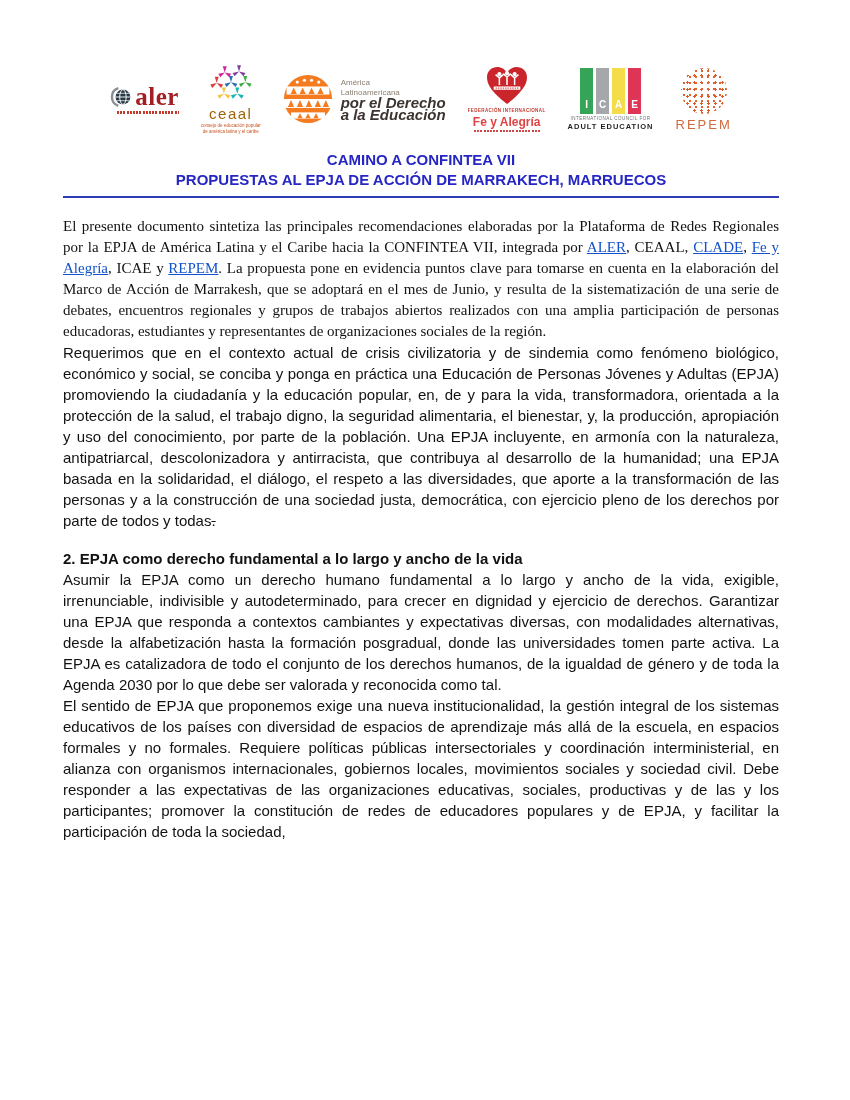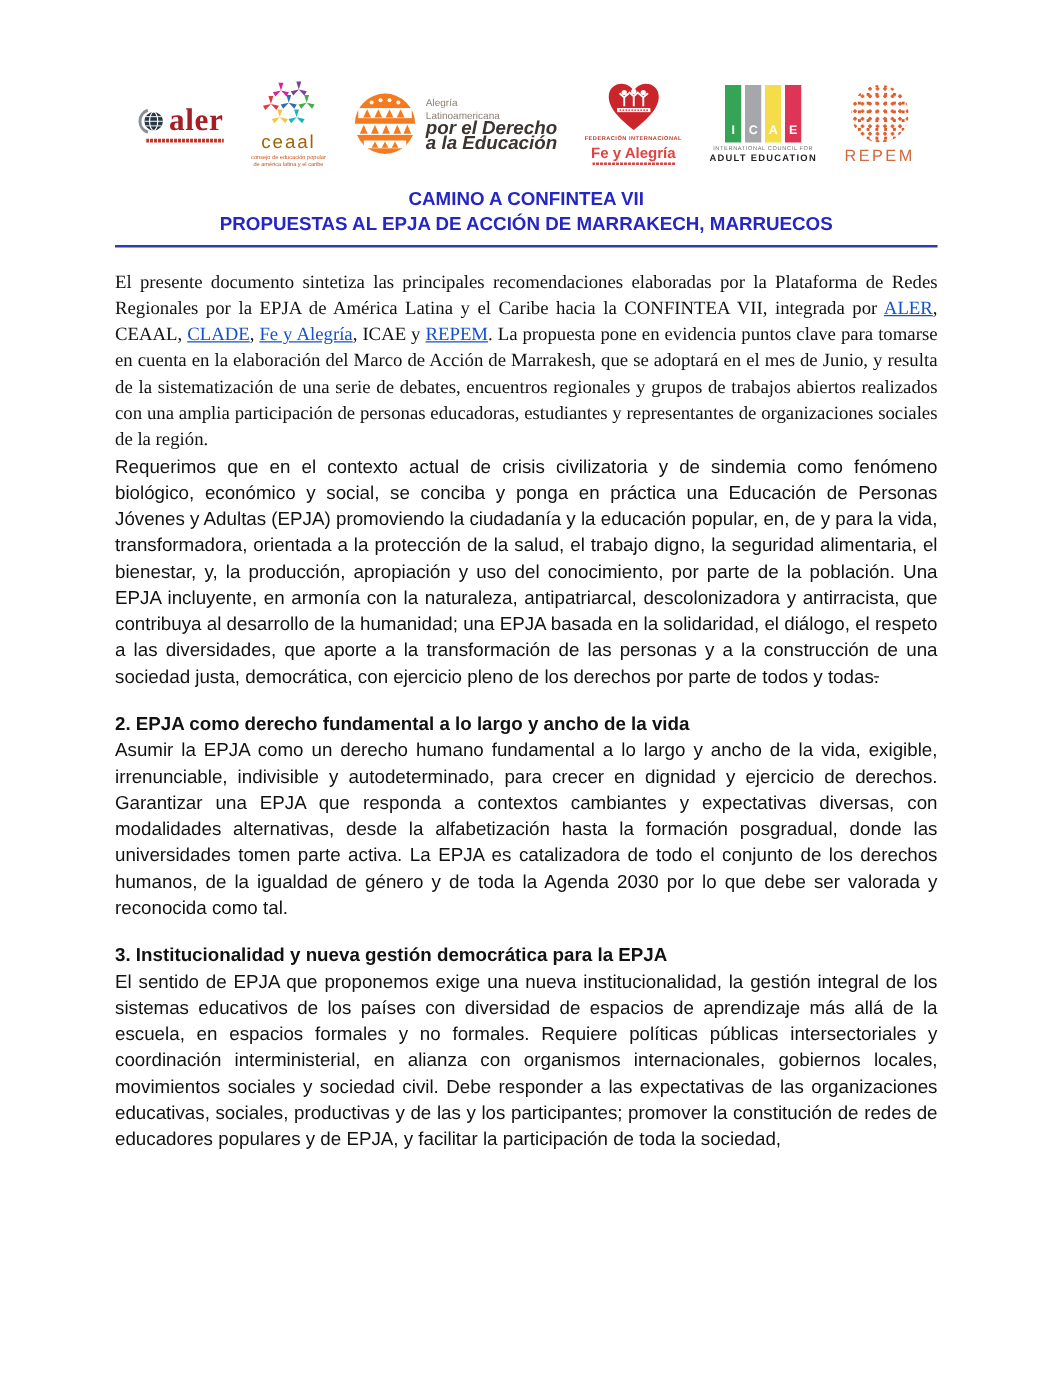--- a/index.html
+++ b/index.html
@@ -1,20 +1,20 @@
 <!DOCTYPE html>
 <html><head>
 <meta charset="utf-8">
 <style>
   html,body{margin:0;padding:0;background:#ffffff;}
   .page{
     width:842px;height:1100px;background:#ffffff;position:relative;
     font-family:"Liberation Sans", sans-serif;color:#121212;overflow:hidden;
   }
-  .content{margin:0 92px;}
+  .content{margin:0 63px;}
 
   
   .logo-row{
     display:flex;justify-content:center;align-items:center;
     gap:22px;padding-top:56px;height:86px;
   }
   .logo{display:flex;flex-direction:column;align-items:center;line-height:1;}
 
   
   .aler-main{display:flex;align-items:center;}
@@ -139,21 +139,21 @@
         <polygon points="19,29 15.5,37 22.5,37" fill="#F47B20"></polygon>
         <polygon points="29,29 25.5,37 32.5,37" fill="#F47B20"></polygon>
         <polygon points="39,29 35.5,37 42.5,37" fill="#F47B20"></polygon>
         <polygon points="48,29 44.5,37 51.5,37" fill="#F47B20"></polygon>
         <rect x="9" y="43" width="38" height="7" fill="#ffffff"></rect>
         <polygon points="19,44 16,49.5 22,49.5" fill="#F47B20"></polygon>
         <polygon points="28,44 25,49.5 31,49.5" fill="#F47B20"></polygon>
         <polygon points="37,44 34,49.5 40,49.5" fill="#F47B20"></polygon>
       </svg>
       <div class="clade-text">
-        <span class="clade-gray">Alegría</span>
+        <span class="clade-gray">América</span>
         <span class="clade-gray">Latinoamericana</span>
         <span class="clade-bold">por el Derecho</span>
         <span class="clade-bold">a la Educación</span>
       </div>
     </div>
 
     <div class="logo">
       <svg width="44" height="40" viewBox="0 0 46 42">
         <path d="M23 40 C8 28 2 20 2 12 C2 5 7 1 13 1 C17 1 21 3.5 23 7 C25 3.5 29 1 33 1 C39 1 44 5 44 12 C44 20 38 28 23 40 Z" fill="#C9252B"></path>
         <g stroke="#ffffff" stroke-width="1.6" fill="none">
@@ -206,17 +206,16 @@
     </h1>
     <hr class="title-rule">
 
     <p class="para intro"><span>El presente documento sintetiza las principales recomendaciones elaboradas por la Plataforma de Redes Regionales por la EPJA de América Latina y el Caribe hacia la CONFINTEA VII, integrada por </span><a class="lnk">ALER</a><span>, CEAAL, </span><a class="lnk">CLADE</a><span>, </span><a class="lnk">Fe y Alegría</a><span>, ICAE y </span><a class="lnk">REPEM</a><span>. La propuesta pone en evidencia puntos clave para tomarse en cuenta en la elaboración del Marco de Acción de Marrakesh, que se adoptará en el mes de Junio, y resulta de la sistematización de una serie de debates, encuentros regionales y grupos de trabajos abiertos realizados con una amplia participación de personas educadoras, estudiantes y representantes de organizaciones sociales de la región.</span></p>
 
     <p class="para"><span>Requerimos que en el contexto actual de crisis civilizatoria y de sindemia como fenómeno biológico, económico y social, se conciba y ponga en práctica una Educación de Personas Jóvenes y Adultas (EPJA) promoviendo la ciudadanía y la educación popular, en, de y para la vida, transformadora, orientada a la protección de la salud, el trabajo digno, la seguridad alimentaria, el bienestar, y, la producción, apropiación y uso del conocimiento, por parte de la población. Una EPJA incluyente, en armonía con la naturaleza, antipatriarcal, descolonizadora y antirracista, que contribuya al desarrollo de la humanidad; una EPJA basada en la solidaridad, el diálogo, el respeto a las diversidades, que aporte a la transformación de las personas y a la construcción de una sociedad justa, democrática, con ejercicio pleno de los derechos por parte de todos y todas</span><span class="struck">.</span></p>
 
     <h2 class="sec-heading">2. EPJA como derecho fundamental a lo largo y ancho de la vida</h2>
     <p class="para"><span>Asumir la EPJA como un derecho humano fundamental a lo largo y ancho de la vida, exigible, irrenunciable, indivisible y autodeterminado, para crecer en dignidad y ejercicio de derechos. Garantizar una EPJA que responda a contextos cambiantes y expectativas diversas, con modalidades alternativas, desde la alfabetización hasta la formación posgradual, donde las universidades tomen parte activa. La EPJA es catalizadora de todo el conjunto de los derechos humanos, de la igualdad de género y de toda la Agenda 2030 por lo que debe ser valorada y reconocida como tal.</span></p>
 
-    <h2 class="sec-heading">3. Institucionalidad y nueva gestión democrática para la EPJA</h2>
     <p class="para"><span>El sentido de EPJA que proponemos exige una nueva institucionalidad, la gestión integral de los sistemas educativos de los países con diversidad de espacios de aprendizaje más allá de la escuela, en espacios formales y no formales. Requiere políticas públicas intersectoriales y coordinación interministerial, en alianza con organismos internacionales, gobiernos locales, movimientos sociales y sociedad civil. Debe responder a las expectativas de las organizaciones educativas, sociales, productivas y de las y los participantes; promover la constitución de redes de educadores populares y de EPJA, y facilitar la participación de toda la sociedad,</span></p>
 
   </div>
 </div>
 
 </body></html>

